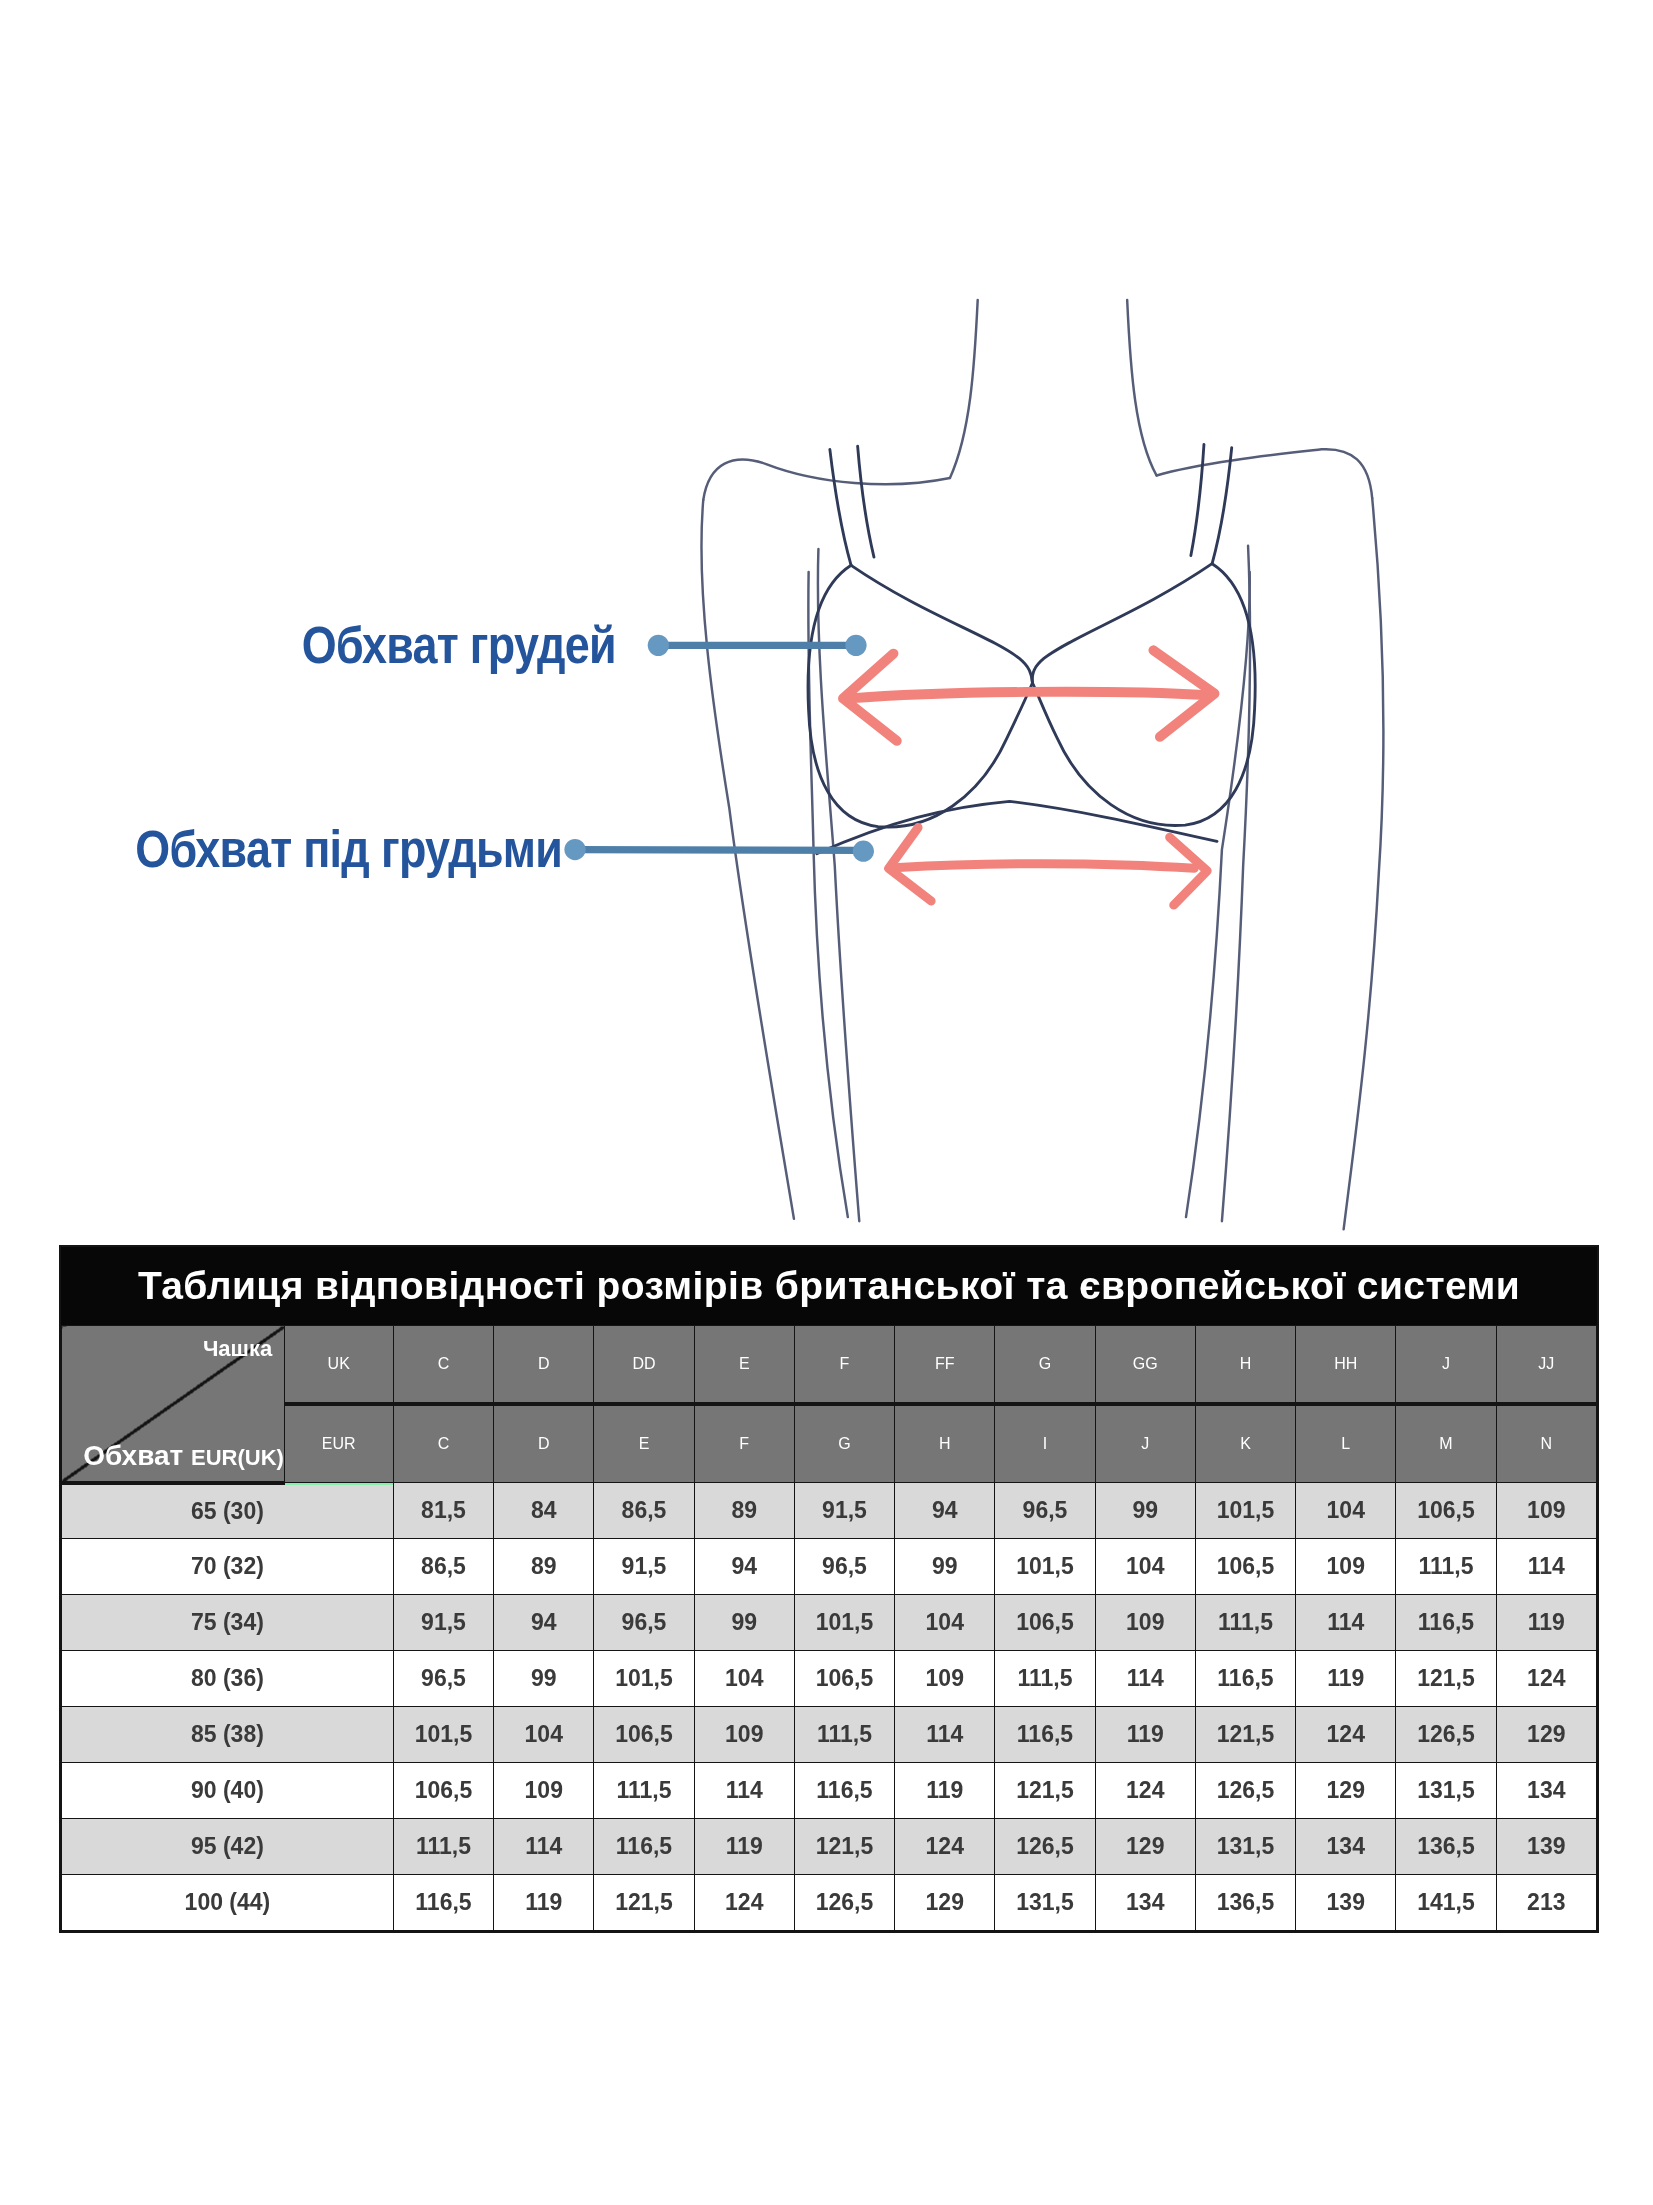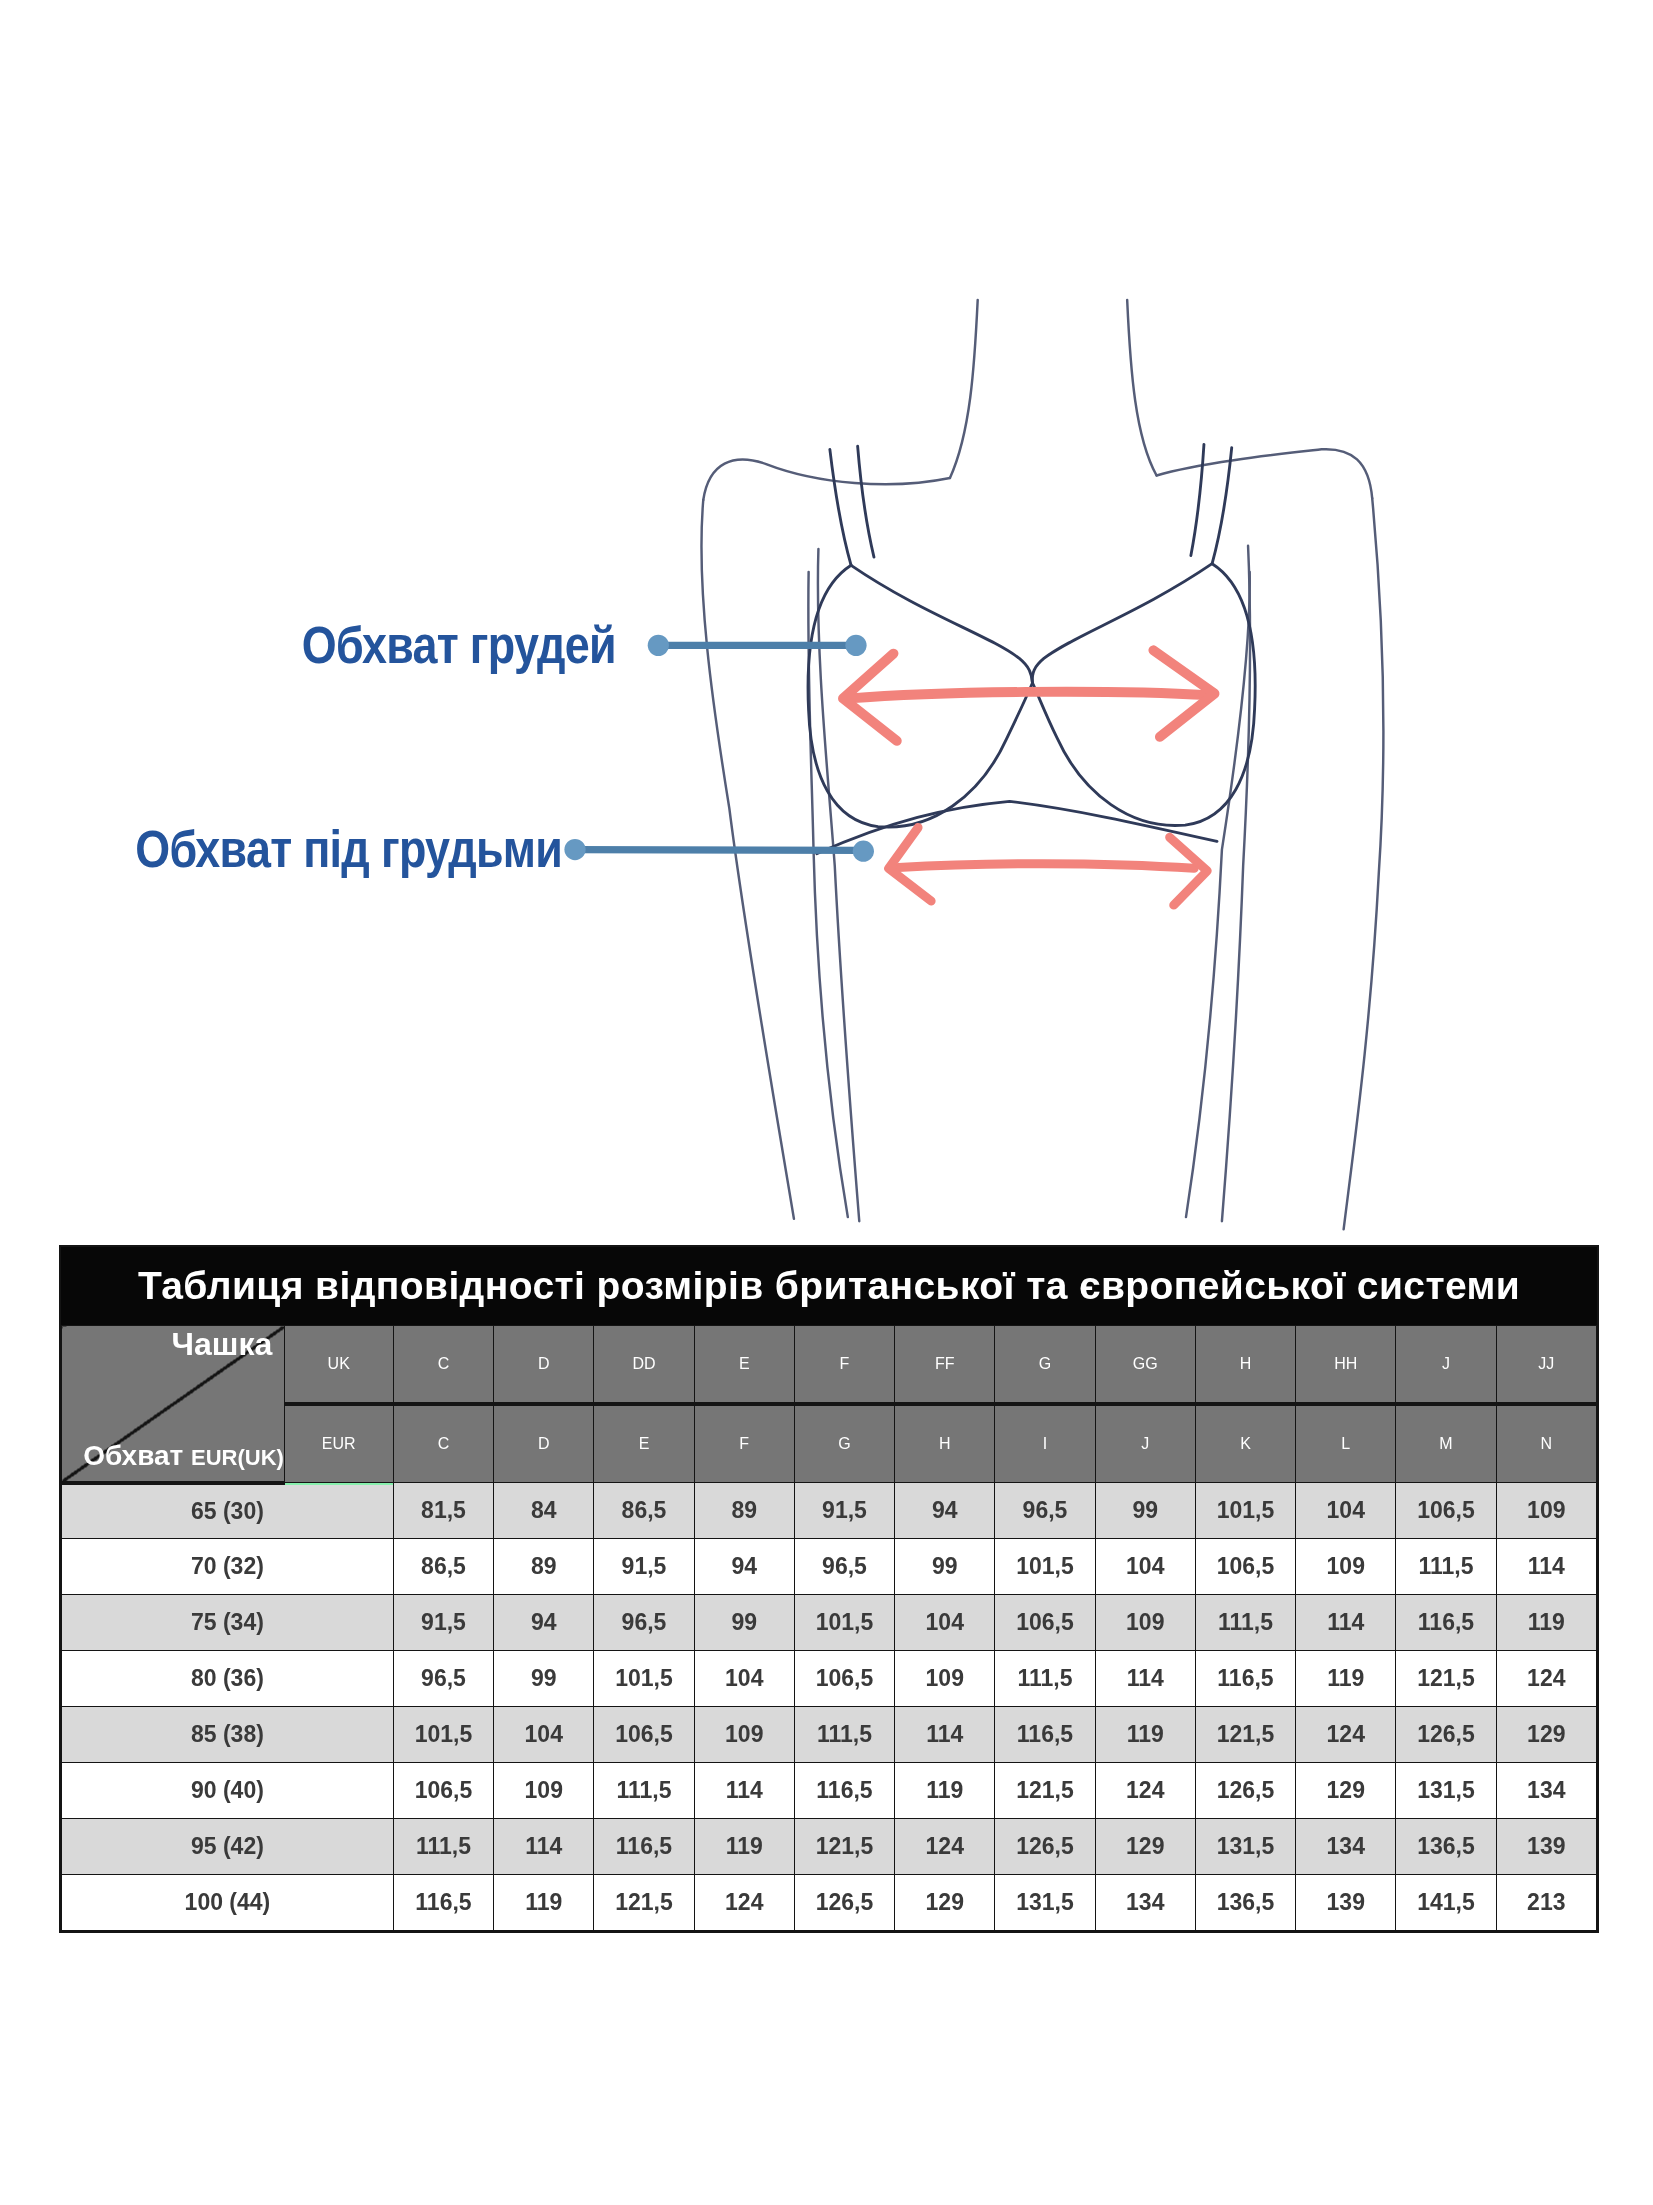--- a/index.html
+++ b/index.html
@@ -36,21 +36,21 @@
   }
   tr.uk-row th{border-bottom-width:4.1px;}
   .hdr{background:#767676;color:#ffffff;font-weight:normal;font-size:16px;}
   tr.uk-row th,tr.eur-row th{height:74px;}
   th.corner{
     background-color:#767676;position:relative;padding:0;
     background-image:linear-gradient(to bottom right,
       rgba(0,0,0,0) calc(50% - 1.6px),#141414 calc(50% - 1.6px),
       #141414 calc(50% + 1.6px),rgba(0,0,0,0) calc(50% + 1.6px));
   }
-  .corner-top{position:absolute;top:0;right:11.4px;color:#fff;font-weight:bold;font-size:32px;}
+  .corner-top{position:absolute;top:10px;right:11.4px;color:#fff;font-weight:bold;font-size:22px;}
   .corner-bottom{position:absolute;bottom:8.2px;left:8.2px;color:#fff;font-weight:bold;font-size:28px;white-space:nowrap;margin-left:13px;}
   .corner-bottom .sub{font-size:22px;}
   tbody th.rowlabel{background:inherit;font-weight:600;font-size:23px;color:#3a3a3a;border:1.6px solid #141414;}
   tbody td.val{font-weight:600;font-size:23px;color:#3a3a3a;}
   tbody tr{height:56px;}
   tbody tr.row-gray{background:#d9d9d9;}
   tbody tr.row-white{background:#ffffff;}
 </style>
 </head>
 <body>

